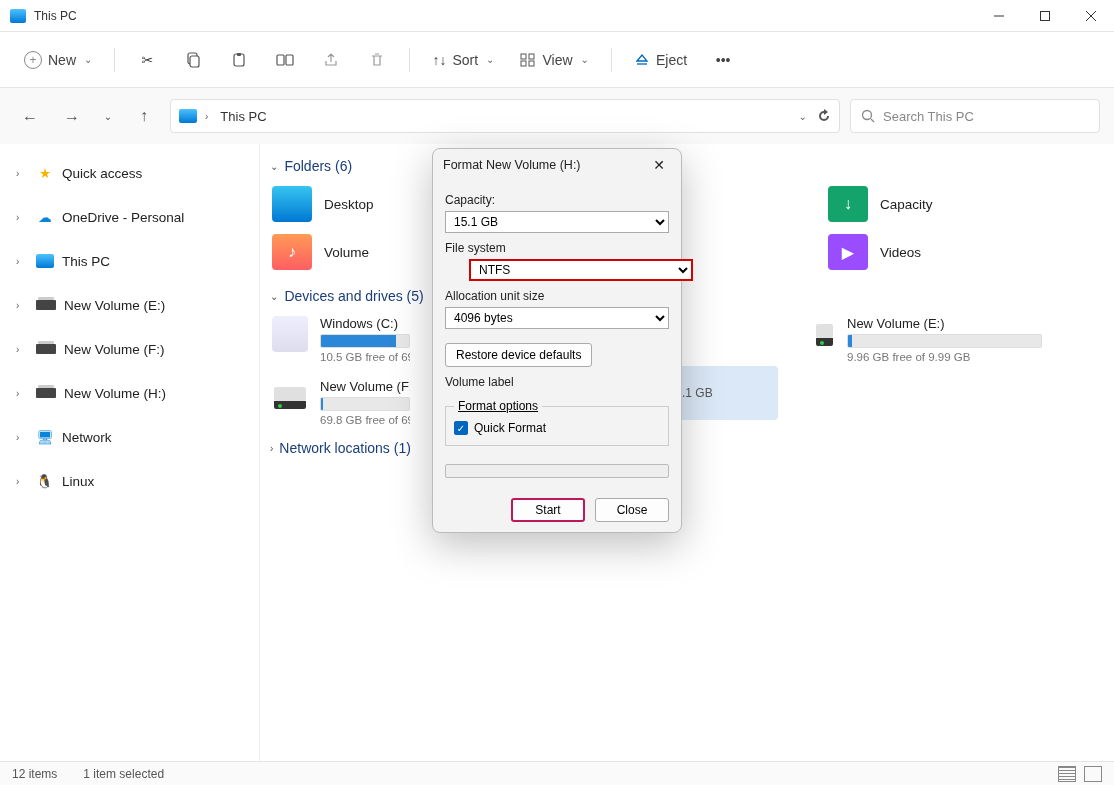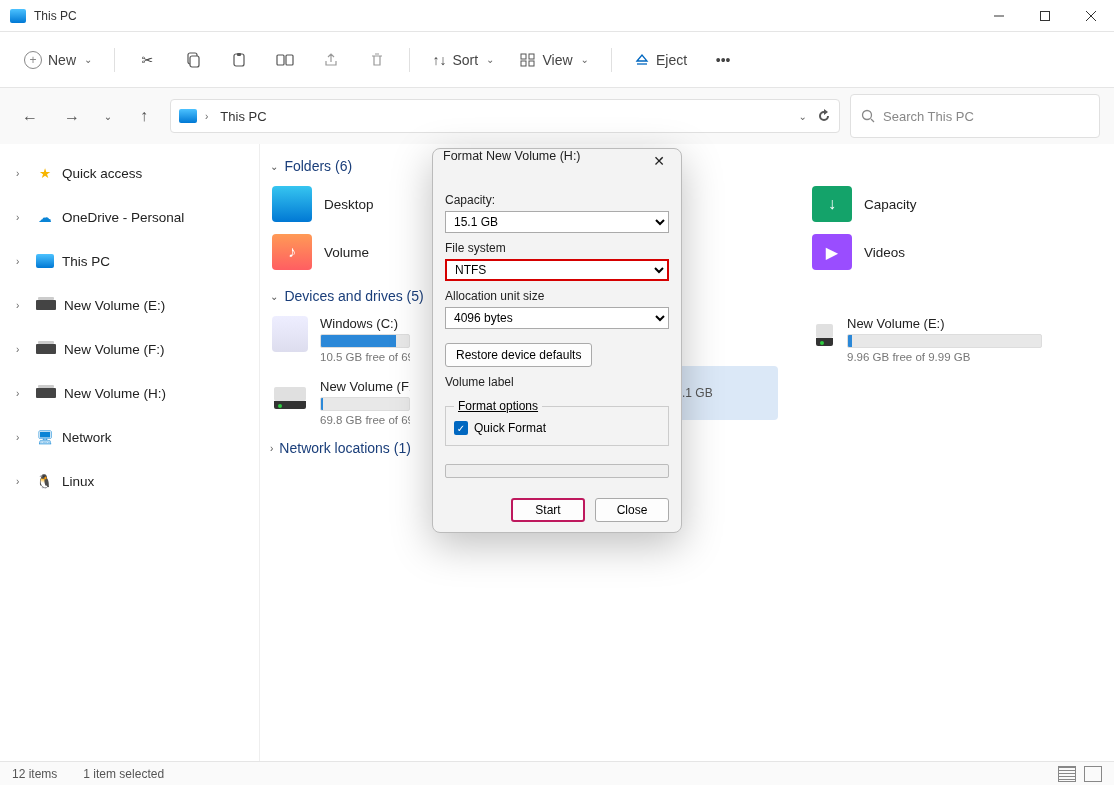--- a/index.html
+++ b/index.html
@@ -23,40 +23,40 @@
   .addrrow { height: 56px; background: #f9f9f9; display: flex; align-items: center; padding: 0 14px; gap: 10px; }
   .navbtn { width: 32px; height: 32px; display: flex; align-items: center; justify-content: center; border-radius: 4px; color: #555; cursor: pointer; }
   .navbtn.small-caret { width: 20px; font-size: 10px; }
   .addrbox { flex: 1; height: 34px; background: #fff; border: 1px solid #e0e0e0; border-radius: 4px; display: flex; align-items: center; padding: 0 8px; gap: 8px; }
   .addrbox .pc-icon { width: 18px; height: 14px; background: linear-gradient(#4cc2ff,#0078d4); border-radius: 2px; }
   .addrbox .crumb { font-size: 13px; color: #333; }
   .addrbox .chev { font-size: 10px; color: #666; margin-right: 4px; }
   .addr-right { margin-left: auto; display: flex; align-items: center; gap: 10px; }
   .addr-right .chv { font-size: 10px; color: #666; cursor: pointer; }
   .addr-right .ref { color: #555; cursor: pointer; }
-  .search { width: 250px; height: 44px; background: #fff; border: 1px solid #e0e0e0; border-radius: 4px; display: flex; align-items: center; padding: 0 10px; gap: 8px; color: #888; font-size: 13px; }
+  .search { width: 250px; height: 34px; background: #fff; border: 1px solid #e0e0e0; border-radius: 4px; display: flex; align-items: center; padding: 0 10px; gap: 8px; color: #888; font-size: 13px; }
 
   
   .body { display: flex; height: 617px; background: #fff; }
   .side { width: 260px; border-right: 1px solid #eee; padding: 12px 6px; overflow: hidden; }
   .side .item { display: flex; align-items: center; gap: 8px; height: 34px; padding: 0 6px 0 10px; border-radius: 4px; font-size: 13.5px; color: #222; cursor: pointer; }
   .side .item .exp { font-size: 10px; color: #666; width: 12px; }
   .icn { width: 18px; height: 18px; display: inline-flex; align-items: center; justify-content: center; }
   .icn.star { color: #f7b500; }
   .icn.onedrive { color: #0a84d6; }
   .icn.thispc { background: linear-gradient(#4cc2ff,#0078d4); width: 18px; height: 14px; border-radius: 2px; }
   .icn.drive { background: #444; width: 20px; height: 10px; border-radius: 1px; position: relative; }
   .icn.drive::after { content: ""; position: absolute; left: 2px; top: -3px; width: 16px; height: 3px; background: #ccc; border-radius: 1px; }
   .icn.net { color: #0a84d6; }
   .icn.linux { color: #333; }
 
   .main { flex: 1; padding: 10px 16px 0 6px; overflow: hidden; position: relative; }
   .section-head { display: flex; align-items: center; gap: 6px; color: #1a3e7a; font-size: 14px; margin: 4px 0 8px 4px; cursor: pointer; }
   .section-head .exp { font-size: 10px; color: #555; }
-  .grid { display: flex; flex-wrap: wrap; gap: 4px 30px; margin-bottom: 14px; }
+  .grid { display: flex; flex-wrap: wrap; gap: 4px 46px; margin-bottom: 14px; }
   .folder-tile { width: 240px; display: flex; align-items: center; gap: 12px; padding: 4px 6px; border-radius: 4px; cursor: pointer; }
   .folder-tile .fic { width: 40px; height: 36px; border-radius: 4px; }
   .fic.desktop { background: linear-gradient(#36c5f0,#0078d4); }
   .fic.downloads { background: #14a36a; display: flex; align-items:center; justify-content:center; color:#fff; }
   .fic.music { background: linear-gradient(#ff9a56,#ff5e62); display:flex;align-items:center;justify-content:center;color:#fff; }
   .fic.videos { background: #9a4dff; display:flex;align-items:center;justify-content:center;color:#fff; }
   .folder-tile .lbl { font-size: 13.5px; color: #222; }
 
   .drive-grid { display: flex; flex-wrap: wrap; gap: 8px 30px; }
   .drive-tile { width: 240px; display: flex; gap: 12px; padding: 4px 6px; border-radius: 4px; cursor: pointer; }
@@ -79,26 +79,26 @@
   .collapsed-head { margin-top: 10px; }
 
   
   .status { position: absolute; bottom: 0; left: 0; right: 0; height: 24px; background: #fafafa; border-top: 1px solid #e5e5e5; display: flex; align-items: center; padding: 0 12px; font-size: 12px; color: #555; gap: 26px; }
   .status .right { margin-left: auto; display: flex; gap: 8px; }
   .status .vbtn { width: 18px; height: 16px; border: 1px solid #888; display: inline-block; cursor:pointer; }
   .status .vbtn.list { background: repeating-linear-gradient(#888,#888 1px,transparent 1px,transparent 3px); }
 
   
   .modal { position: absolute; left: 432px; top: 148px; width: 250px; background: #f3f3f3; border: 1px solid #bbb; border-radius: 8px; box-shadow: 0 12px 40px rgba(0,0,0,0.25); z-index: 100; }
-  .modal .mhead { height: 32px; display: flex; align-items: flex-start; padding: 0 10px; font-size: 12.5px; color: #222; }
+  .modal .mhead { height: 32px; display: flex; align-items: center; padding: 0 10px; font-size: 12.5px; color: #222; }
   .modal .mhead .mclose { margin-left: auto; width: 24px; height: 24px; display: flex; align-items: center; justify-content: center; cursor: pointer; font-size: 14px; }
   .modal .mbody { padding: 4px 12px 10px 12px; }
   .modal .mlbl { font-size: 12px; color: #222; margin-top: 8px; margin-bottom: 4px; display:block; }
   .modal select, .modal input[type=text] { width: 100%; height: 22px; font-size: 12px; border: 1px solid #aaa; background: #fff; padding: 0 4px; }
-  .modal .hl { border: 2.5px solid #d50000 !important; }
+  .modal .hl { border: 2.5px solid #d50000 !important; margin-left: 24px; }
   .modal .restorebtn { margin-top: 14px; height: 24px; padding: 0 10px; font-size: 12px; border: 1px solid #aaa; background: #fdfdfd; border-radius: 3px; cursor: pointer; }
   .modal fieldset { margin-top: 10px; border: 1px solid #ccc; padding: 6px 8px 10px 8px; }
   .modal fieldset legend { font-size: 12px; padding: 0 4px; text-decoration: underline; }
   .modal .chk { display: flex; align-items: center; gap: 6px; font-size: 12px; margin-top: 2px; }
   .modal .chk .box { width: 14px; height: 14px; background: #0067c0; border-radius: 2px; display:flex;align-items:center;justify-content:center;color:#fff;font-size:10px; }
   .modal .progress { margin-top: 18px; height: 14px; border: 1px solid #bbb; background: #eee; border-radius: 2px; }
   .modal .actions { display: flex; justify-content: flex-end; gap: 10px; margin-top: 20px; }
   .modal .actions button { width: 74px; height: 24px; font-size: 12px; border: 1px solid #aaa; background: #fdfdfd; border-radius: 3px; cursor: pointer; }
   .modal .actions button.primary { border: 2px solid #be185d; margin-left: 16px; }
 

